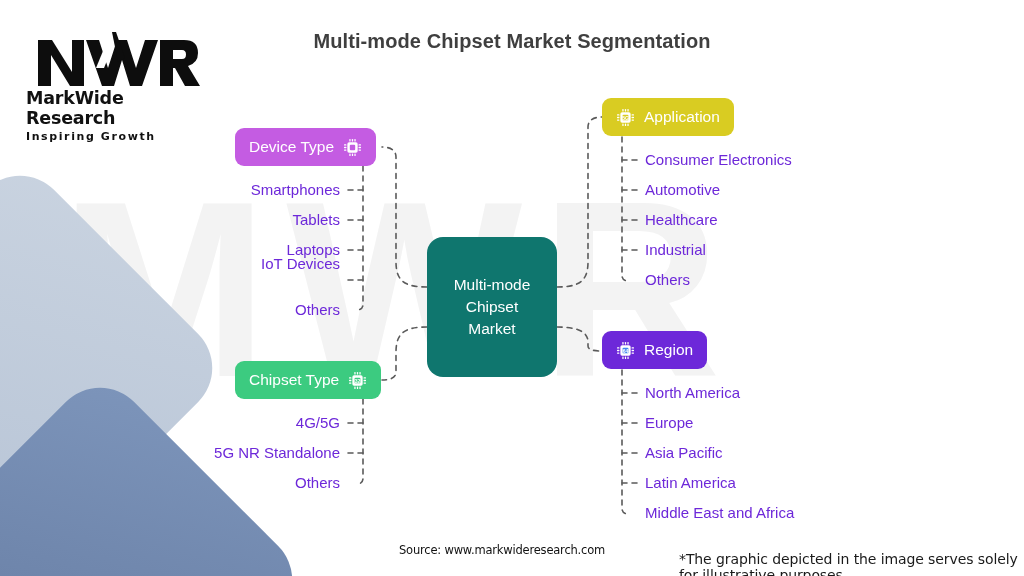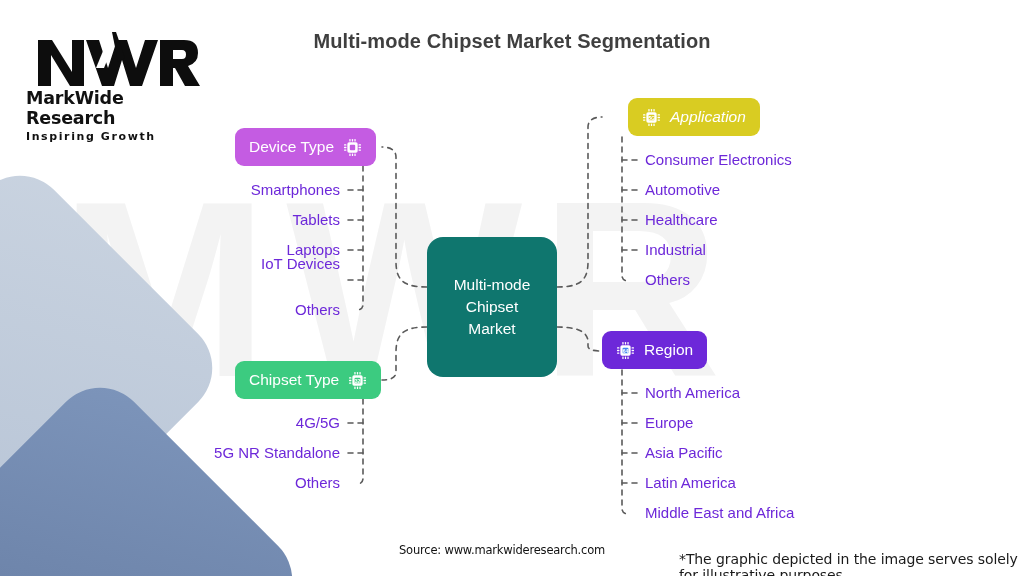--- a/index.html
+++ b/index.html
@@ -130,21 +130,21 @@
     padding: 0 14px;
     border-radius: 9px;
     color: #ffffff;
     font-size: 15.5px;
     white-space: nowrap;
     box-sizing: border-box;
   }
   .pill .chip-ico { flex: 0 0 auto; display: block; }
   .pill-device  { left: 235px; top: 128px; background: #c45ce2; }
   .pill-chipset { left: 235px; top: 361px; background: #3ccb80; }
-  .pill-app     { left: 628px; top: 98px;  background: #d9cc22; font-style: italic; }
+  .pill-app     { left: 602px; top: 98px;  background: #d9cc22; }
   .pill-region  { left: 602px; top: 331px; background: #6d28d9; }
 
   
   .leaf {
     position: absolute;
     font-size: 15px;
     color: #6d28d9;
     white-space: nowrap;
   }
   .leaf.right { text-align: left; }

